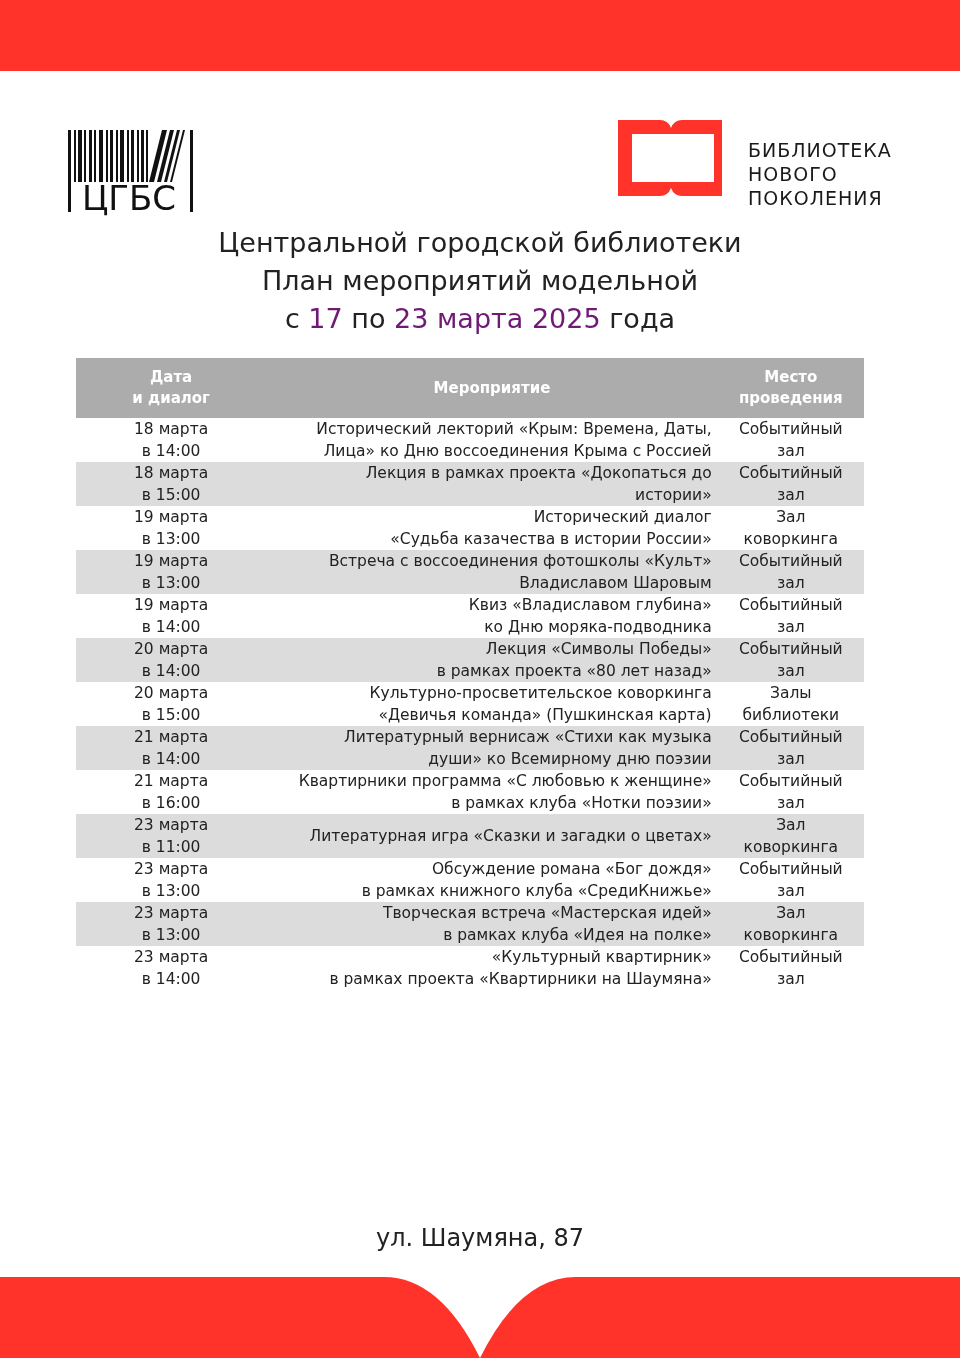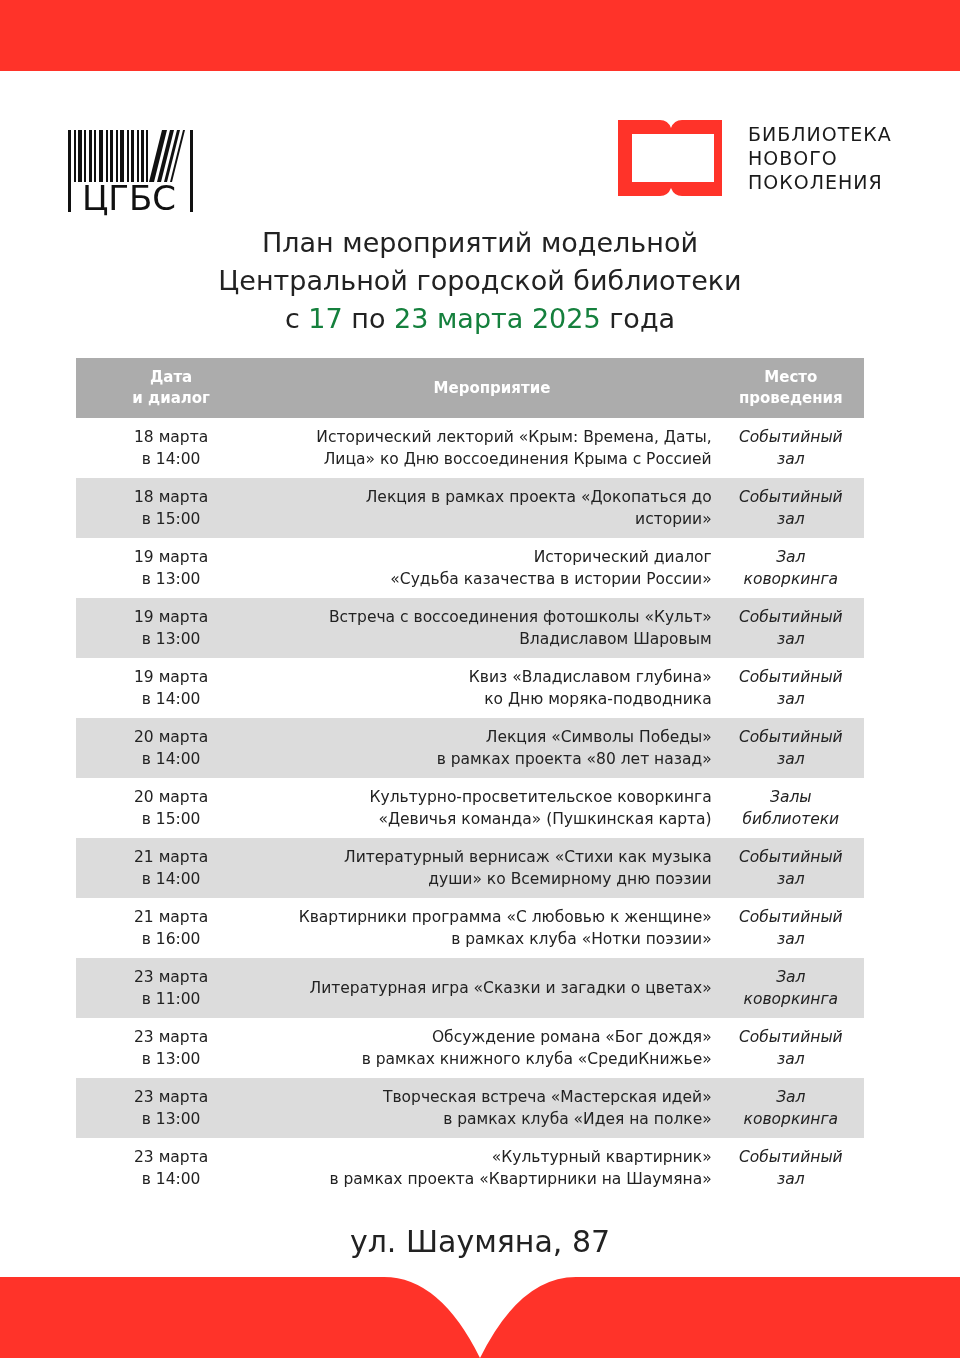--- a/index.html
+++ b/index.html
@@ -22,52 +22,52 @@
     .logo-left {
       position: absolute; left: 66px; top: 126px; width: 130px; height: 90px; text-decoration: underline;
     }
     .logo-right {
       position: absolute; left: 616px; top: 118px; width: 290px; height: 80px;
     }
     .logo-right .book {
       position: absolute; left: 0; top: 0; width: 110px; height: 80px;
     }
     .logo-right .brand-text {
-      position: absolute; left: 132px; top: 4px;
+      position: absolute; left: 132px; top: 20px;
       font-family: "DejaVu Sans", sans-serif;
       font-size: 19px; line-height: 24px; letter-spacing: 1px;
       color: #1a1a1a;
     }
     .brand-text div { white-space: nowrap; }
     .title {
       position: absolute; left: 0; top: 224px; width: 960px;
       text-align: center;
       font-size: 27px; line-height: 38px; color: #222;
     }
-    .title .red { color: #15803d; }
+    .title .red { color: #701a75; }
     table.schedule {
       position: absolute; left: 76px; top: 358px; width: 788px;
       border-collapse: collapse;
       font-size: 15.5px; line-height: 22px;
     }
     table.schedule th {
       background: #acacac; color: #ffffff; font-weight: bold;
       height: 60px; padding: 0 6px; font-size: 15px; line-height: 21px;
       text-align: center;
     }
     table.schedule td {
-      height: 60px; padding: 0 6px; vertical-align: middle; color: #222;
+      height: 44px; padding: 0 6px; vertical-align: middle; color: #222;
     }
     table.schedule tr.alt td { background: #dcdcdc; }
     td.c-date { width: 170px; text-align: center; }
     td.c-event { width: 420px; text-align: right; padding-left: 50px; }
-    td.c-place { width: 128px; text-align: center; font-style: italic; }
+    td.c-place { width: 128px; text-align: center; }
     .address {
       position: absolute; left: 0; top: 1224px; width: 960px;
-      text-align: center; font-size: 30px; color: #222;
+      text-align: center; font-size: 24px; color: #222;
     }
   </style>
 </head>
 <body>
 
 <div class="top-band"></div>
 
 <div class="logo-left">
   <svg width="130" height="90" viewBox="0 0 130 90">
     <g fill="#111">
@@ -102,22 +102,22 @@
     <path d="M2 2 H44 Q52 2 55 10 Q58 2 66 2 H106 V78 H66 Q58 78 55 70 Q52 78 44 78 H2 Z M16 16 V64 H98 V16 Z" fill="#ff3329" fill-rule="evenodd"></path>
   </svg>
   <div class="brand-text">
     <div>БИБЛИОТЕКА</div>
     <div>НОВОГО</div>
     <div>ПОКОЛЕНИЯ</div>
   </div>
 </div>
 
 <div class="title">
+  <div>Центральной городской библиотеки</div>
   <div>План мероприятий модельной</div>
-  <div>Центральной городской библиотеки</div>
   <div><span>с </span><span class="red">17</span><span> по </span><span class="red">23 марта 2025</span><span> года</span></div>
 </div>
 
 <table class="schedule">
   <thead>
     <tr>
       <th>
           <div>Дата</div>
           <div>и диалог</div>
         </th>

